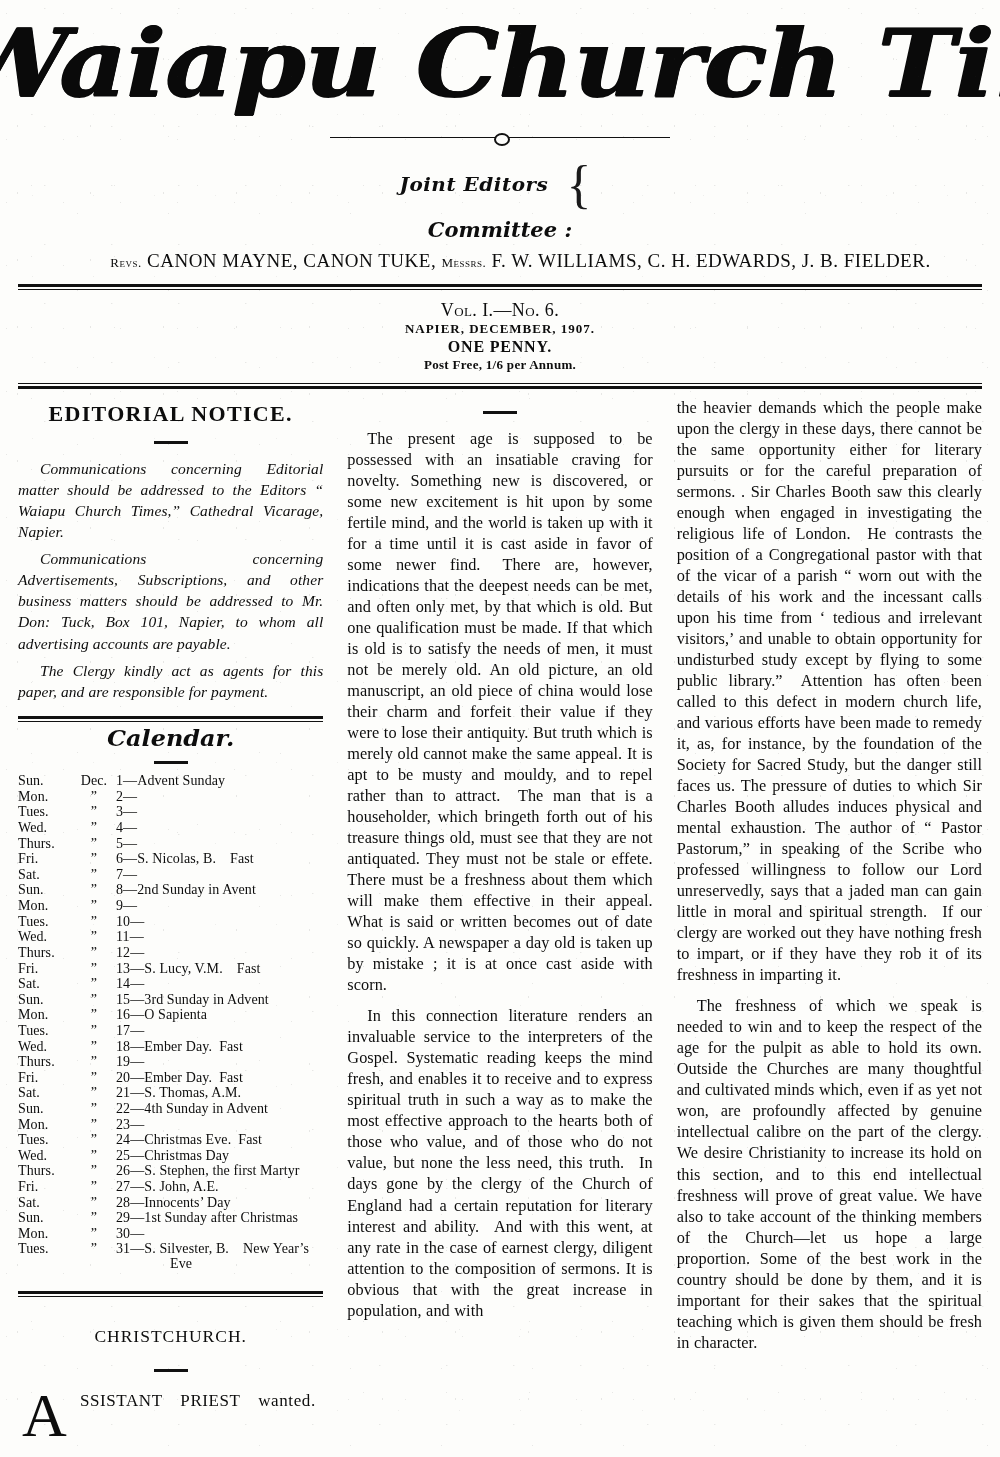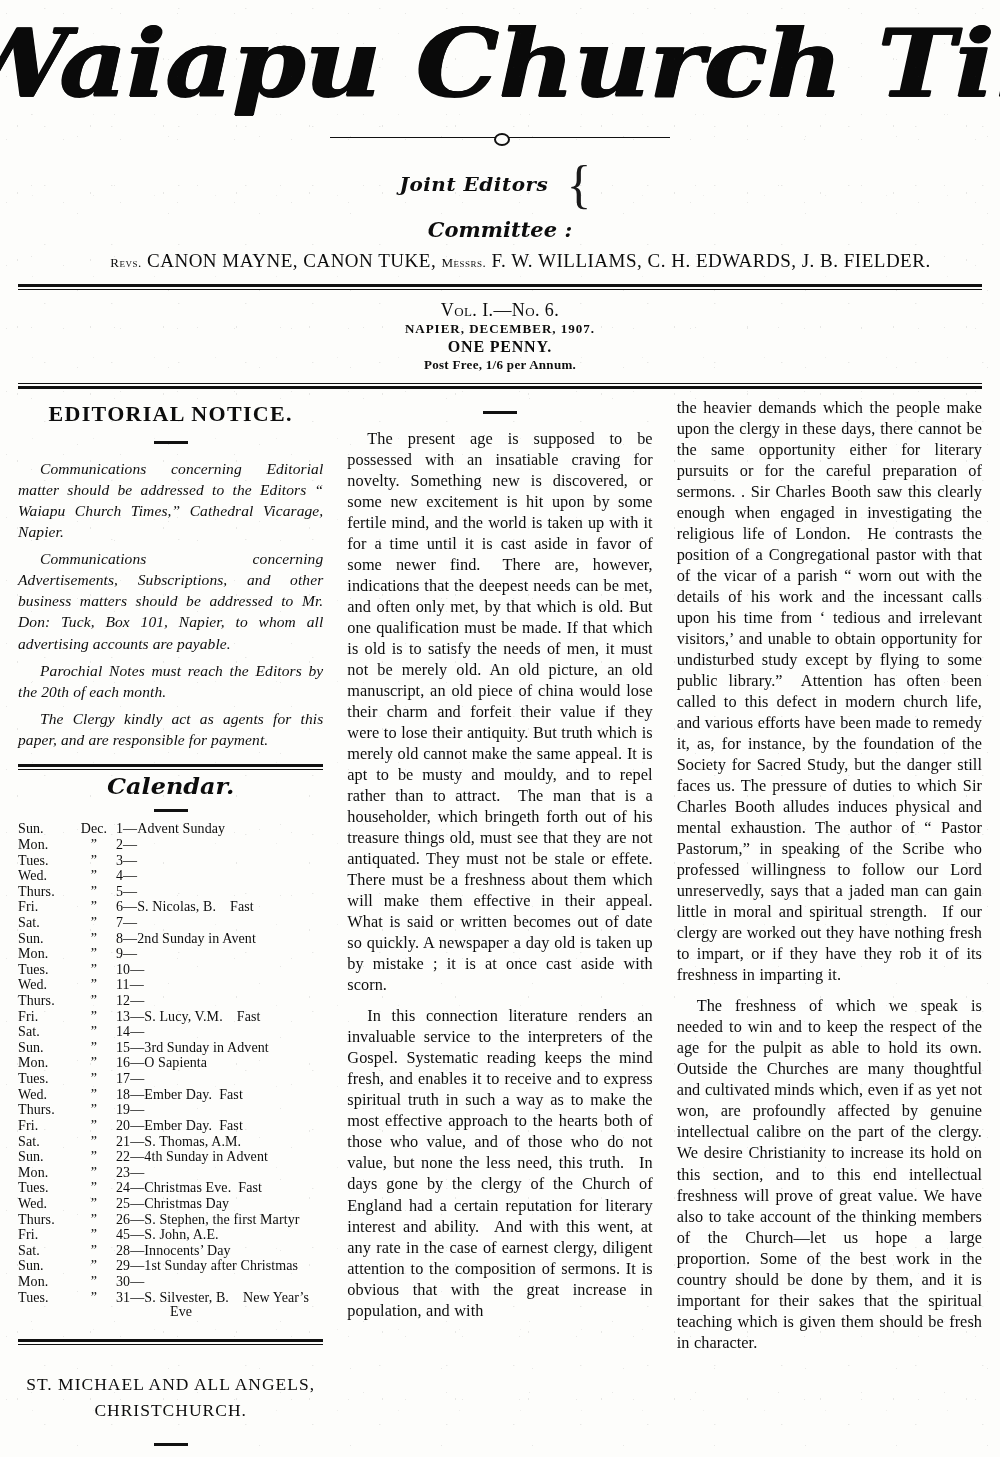--- a/index.html
+++ b/index.html
@@ -317,21 +317,20 @@
   <hr class="rule-thin">
   <hr class="rule-thick" style="margin-top:2px">
 
   <div class="columns">
 
     <div class="col col1">
       <div class="sec-head">EDITORIAL NOTICE.</div>
       <div class="short-rule"></div>
       <p class="ital-note">Communications concerning Editorial matter should be addressed to the Editors “ Waiapu Church Times,” Cathedral Vicarage, Napier.</p>
       <p class="ital-note">Communications concerning Advertisements, Subscriptions, and other business matters should be addressed to Mr. Don: Tuck, Box 101, Napier, to whom all advertising accounts are payable.</p>
-      <p class="ital-note">Parochial Notes must reach the Editors by the 20th of each month.</p>
       <p class="ital-note">The Clergy kindly act as agents for this paper, and are responsible for payment.</p>
 
       <hr class="rule-thick" style="margin:14px 0 0 0">
       <hr class="rule-thin" style="margin:2px 0 0 0">
 
       <div class="cal-head">Calendar.</div>
       <div class="short-rule" style="margin:10px auto 10px auto"></div>
 
       <table class="calendar">
         <tbody id="calendar-body">
@@ -461,21 +460,21 @@
               <td class="c-evt">25—Christmas Day</td>
             </tr>
             <tr>
               <td class="c-day">Thurs.</td>
               <td class="c-mon">”</td>
               <td class="c-evt">26—S. Stephen, the first Martyr</td>
             </tr>
             <tr>
               <td class="c-day">Fri.</td>
               <td class="c-mon">”</td>
-              <td class="c-evt">45—S. John, A.E.</td>
+              <td class="c-evt">27—S. John, A.E.</td>
             </tr>
             <tr>
               <td class="c-day">Sat.</td>
               <td class="c-mon">”</td>
               <td class="c-evt">28—Innocents’ Day</td>
             </tr>
             <tr>
               <td class="c-day">Sun.</td>
               <td class="c-mon">”</td>
               <td class="c-evt">29—1st Sunday after Christmas</td>
@@ -490,21 +489,20 @@
               <td class="c-mon">”</td>
               <td class="c-evt">31—S. Silvester, B. New Year’s<span class="evt-sub">Eve</span></td>
             </tr>
           </tbody>
       </table>
 
       <hr class="rule-thick" style="margin:18px 0 0 0">
       <hr class="rule-thin" style="margin:2px 0 0 0">
 
       <div class="ad-head" style="margin-top:26px">
-        <div>ST. MICHAEL AND ALL ANGELS,</div>
         <div>CHRISTCHURCH.</div>
       </div>
       <div class="short-rule" style="margin:20px auto 16px auto"></div>
 
       <p class="dropcap-para">
         <span class="dropcap">A</span>
         <span>SSISTANT PRIEST wanted.</span>
         <br>
         
       </p>

